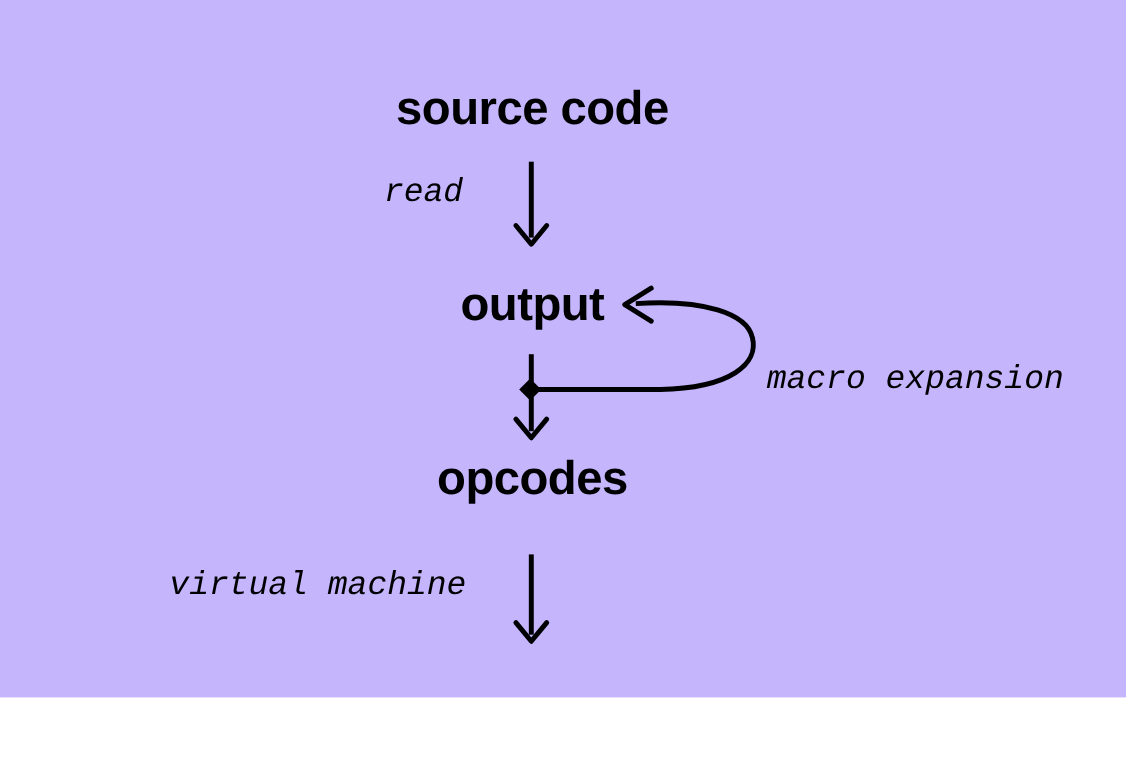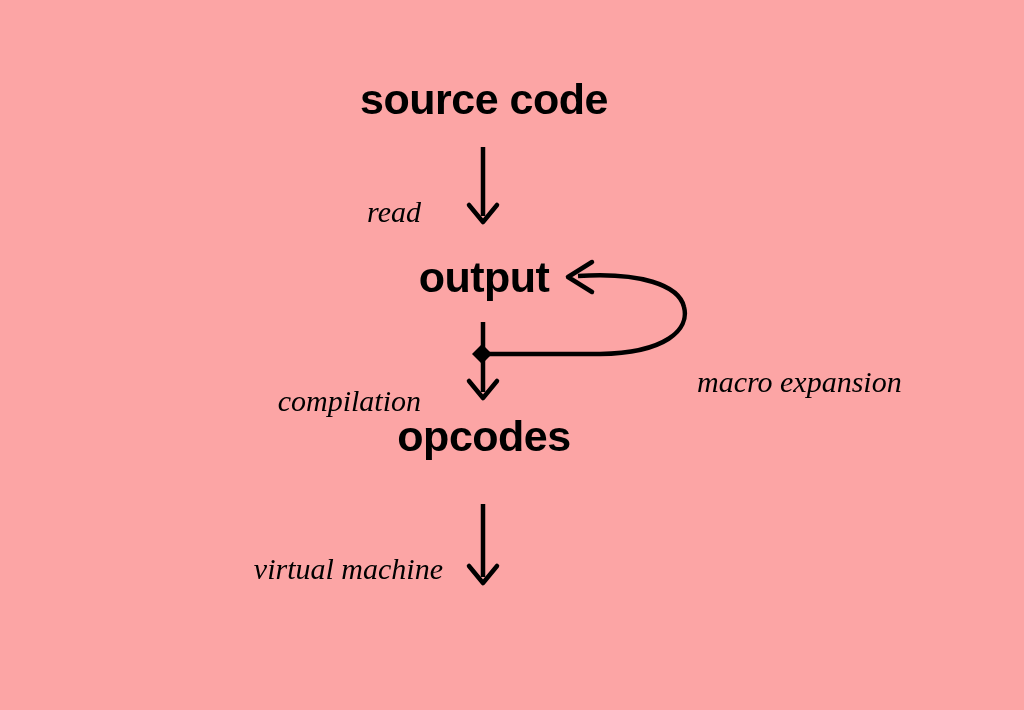--- a/index.html
+++ b/index.html
@@ -11,22 +11,22 @@
   body {
     width: 1024px;
     height: 710px;
     font-family: "Liberation Sans", sans-serif;
     color: #000000;
     overflow: hidden;
   }
   #diagram-root {
     position: relative;
     width: 1024px;
-    height: 710px;
-    background: #fca5a5;
+    height: 634px;
+    background: #c4b5fd;
   }
   #diagram-svg {
     position: absolute;
     top: 0;
     left: 0;
     width: 1024px;
     height: 710px;
     display: block;
   }
   .node-label {
@@ -35,29 +35,28 @@
     font-weight: bold;
     font-size: 43px;
     line-height: 1;
     color: #000000;
     white-space: nowrap;
     transform: translate(-50%, -50%);
     letter-spacing: -0.5px;
   }
   .edge-label {
     position: absolute;
-    font-family: Liberation Serif, serif;
+    font-family: Liberation Mono, monospace;
     font-style: italic;
     font-weight: normal;
     font-size: 30px;
     line-height: 1;
     color: #000000;
     white-space: nowrap;
     transform: translate(-50%, -50%);
-    margin-top: 36px;
   }
   .edge-label.anchor-right {
     transform: translate(-100%, -50%);
   }
   .edge-label.anchor-left {
     transform: translate(0, -50%);
   }
 </style>
 </head>
 <body>
@@ -87,17 +86,16 @@
       <line x1="483" y1="504" x2="483" y2="577" stroke="#000000" stroke-width="4.5" stroke-linecap="butt"></line>
       <polyline points="469,566 483,583 497,566" fill="none" stroke="#000000" stroke-width="4.5" stroke-linecap="round" stroke-linejoin="round"></polyline>
     </g>
   </svg>
 
   <div class="node-label" style="left:484px; top:99px;">source code</div>
   <div class="node-label" style="left:484px; top:277px;">output</div>
   <div class="node-label" style="left:484px; top:436px;">opcodes</div>
 
   <div class="edge-label anchor-right" style="left:421px; top:176px;">read</div>
-  <div class="edge-label anchor-right" style="left:421px; top:365px;">compilation</div>
   <div class="edge-label anchor-left" style="left:697px; top:346px;">macro expansion</div>
-  <div class="edge-label anchor-right" style="left:443px; top:533px;">virtual machine</div>
+  <div class="edge-label anchor-right" style="left:424px; top:533px;">virtual machine</div>
 
 </div>
 
 </body></html>

